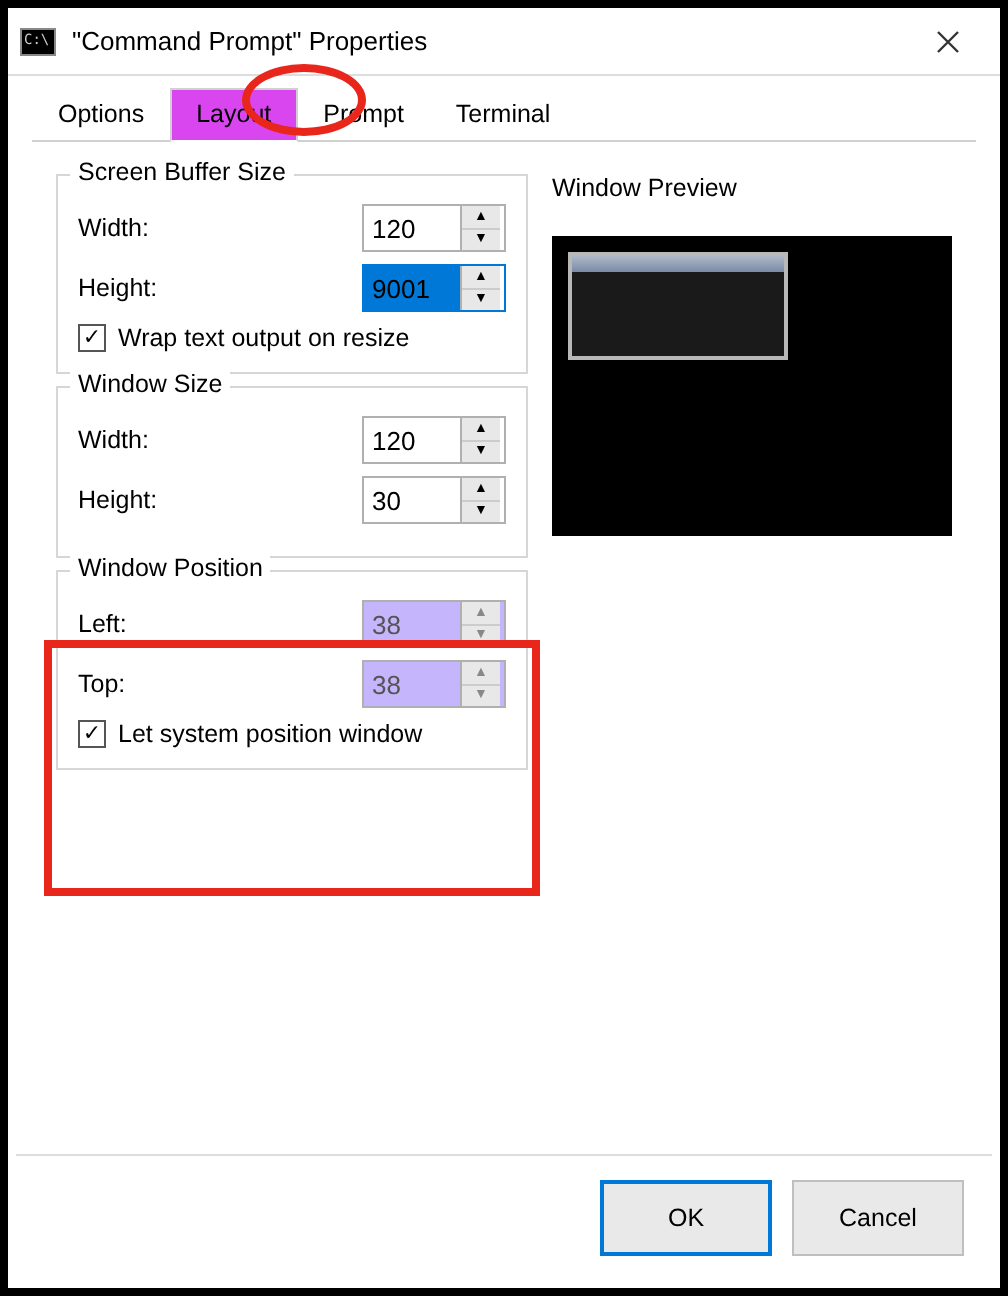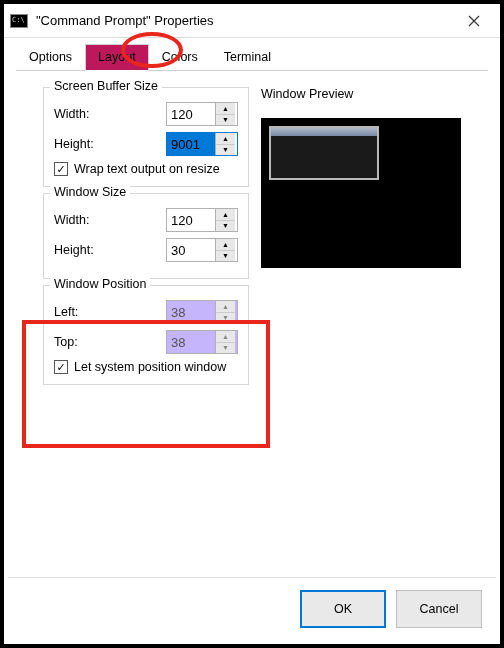--- a/index.html
+++ b/index.html
@@ -6,25 +6,25 @@
   body { margin: 0; background: #fff; }
   .frame { width: 504px; height: 648px; border: 4px solid #000; position: relative; background: #fff; }
   .titlebar { height: 34px; display: flex; align-items: center; padding: 0 6px; border-bottom: 1px solid #ddd; }
   .titleicon { width: 18px; height: 14px; background: #000; border: 1px solid #888; margin-right: 8px; position: relative; }
   .titleicon::after { content: 'C:\\'; color: #ccc; font-size: 7px; position: absolute; top: 1px; left: 1px; font-family: monospace; }
   .title { font-size: 13px; flex: 1; }
   .closebtn { width: 40px; height: 30px; display: flex; align-items: center; justify-content: center; font-size: 16px; color: #333; }
   .closebtn svg { width: 12px; height: 12px; }
   .tabs { display: flex; padding: 6px 12px 0 12px; font-size: 12.5px; position: relative; }
   .tab { padding: 5px 12px 6px 12px; border: 1px solid transparent; position: relative; cursor: default; }
-  .tab.active { border: 1px solid #d0d0d0; border-bottom: 1px solid #fff; background: #be185d; z-index: 2; }
+  .tab.active { border: 1px solid #d0d0d0; border-bottom: 1px solid #fff; background: #d946ef; z-index: 2; }
   .tabline { position: absolute; left: 12px; right: 12px; bottom: 0; border-bottom: 1px solid #d0d0d0; z-index: 1; }
   .circle-annot { position: absolute; border: 4px solid #e8261c; border-radius: 50%; pointer-events: none; z-index: 10; }
   .rect-annot { position: absolute; border: 4px solid #e8261c; pointer-events: none; z-index: 10; }
-  .content { padding: 16px 39px; display: flex; gap: 12px; font-size: 13px; }
+  .content { padding: 16px 24px; display: flex; gap: 12px; font-size: 13px; }
   .leftcol { width: 238px; }
   .rightcol { flex: 1; }
   .group { border: 1px solid #d6d6d6; padding: 8px 10px 10px 10px; margin-bottom: 6px; position: relative; }
   .group-title { position: absolute; top: -9px; left: 6px; background: #fff; padding: 0 4px; font-size: 12.5px; }
   .row { display: flex; align-items: center; justify-content: space-between; margin: 6px 0; }
   .row-label { font-size: 12.5px; }
   .spinbox { display: flex; align-items: stretch; width: 72px; height: 24px; border: 1px solid #b0b0b0; background: #fff; }
   .spinbox.disabled { background: #c4b5fd; color: #888; }
   .spinbox input { border: none; width: 48px; padding: 0 4px; font-size: 13px; text-align: left; outline: none; background: transparent; }
   .spinbox input.sel { background: #0078d7; color: #000000; }
@@ -53,21 +53,21 @@
     <div class="closebtn">
       <svg viewBox="0 0 12 12">
           <path d="M1 1 L11 11 M11 1 L1 11" stroke="#333" stroke-width="1.2" fill="none"></path>
         </svg>
     </div>
   </div>
 
   <div class="tabs">
     <div class="tab">Options</div>
     <div class="tab active">Layout</div>
-    <div class="tab">Colors</div>
+    <div class="tab">Prompt</div>
     <div class="tab">Terminal</div>
     <div class="tabline"></div>
     <div class="circle-annot" style="top:-6px; left:117px; width:62px; height:36px;"></div>
   </div>
 
   <div class="content">
     <div class="leftcol">
 
       <div class="group">
         <div class="group-title">Screen Buffer Size</div>

